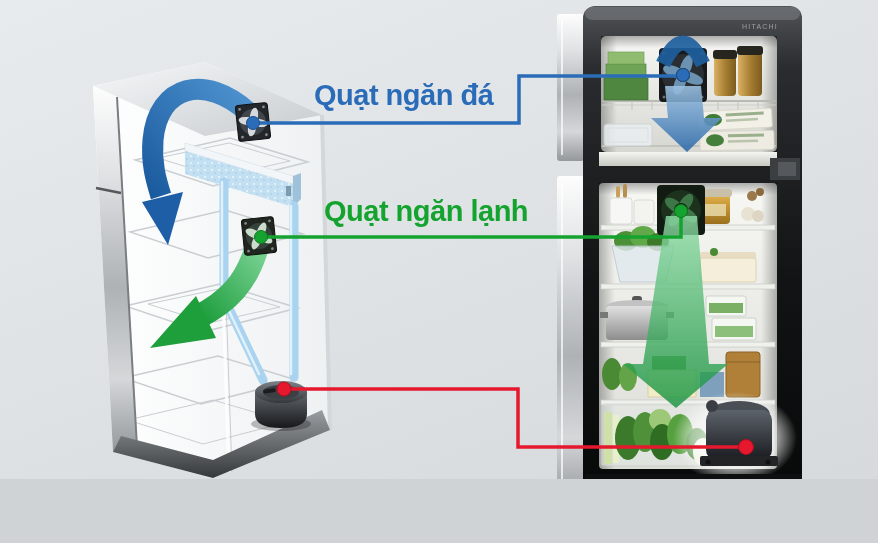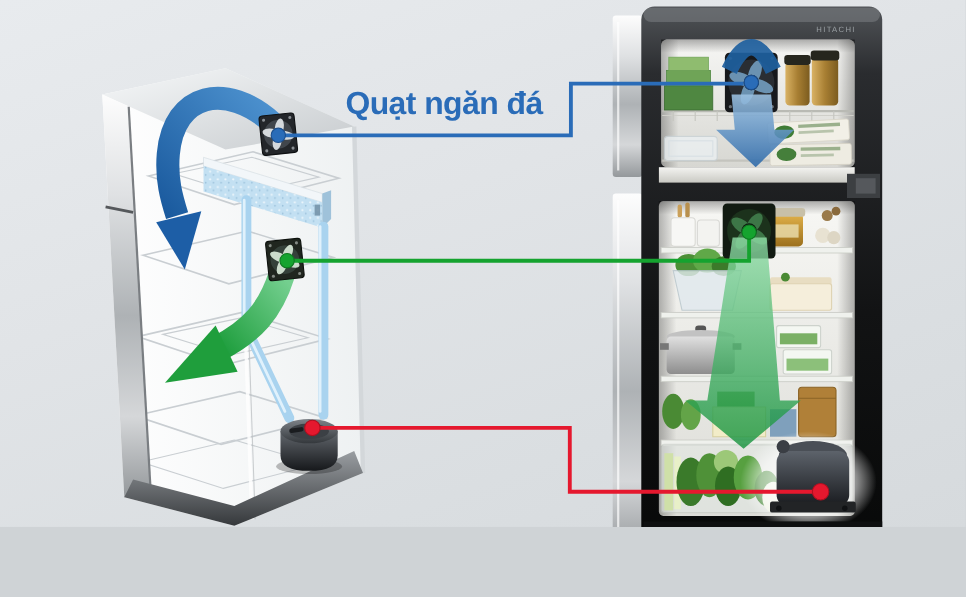--- a/index.html
+++ b/index.html
@@ -428,13 +428,14 @@
     </g>
     <g>
       <path d="M284,389 L518,389 L518,447 L740,447" stroke="#e5182e" stroke-width="3.5"></path>
       <circle cx="284" cy="389" r="7" fill="#e5182e" stroke="#b00f20"></circle>
       <circle cx="746" cy="447" r="7.5" fill="#e5182e" stroke="#b00f20"></circle>
     </g>
   </g>
 </svg>
 
 <div class="label label-freezer" style="color: rgb(42, 108, 184);">Quạt ngăn đá</div>
+<div class="label label-fridge" style="color: rgb(21, 163, 47);">Quạt ngăn lạnh</div>
 </div>
 
 </body></html>

